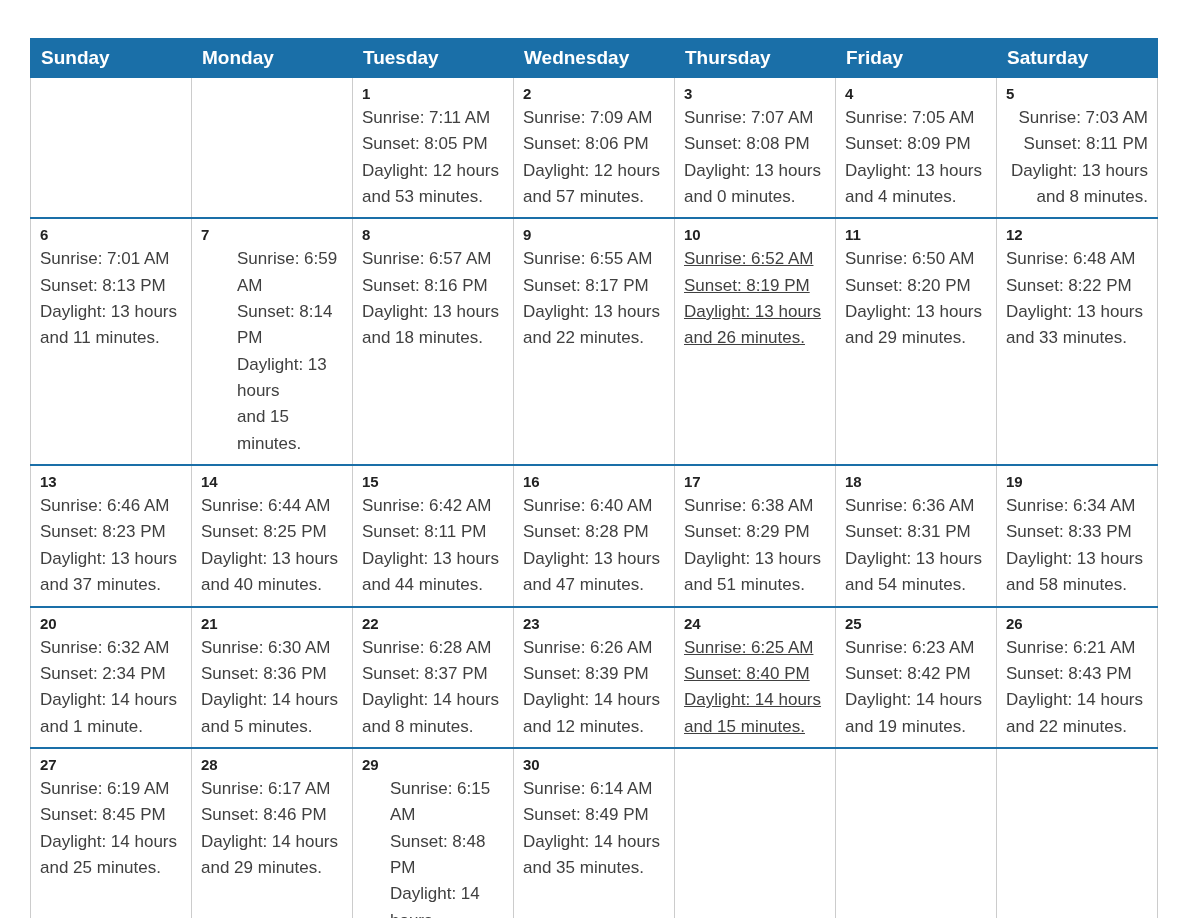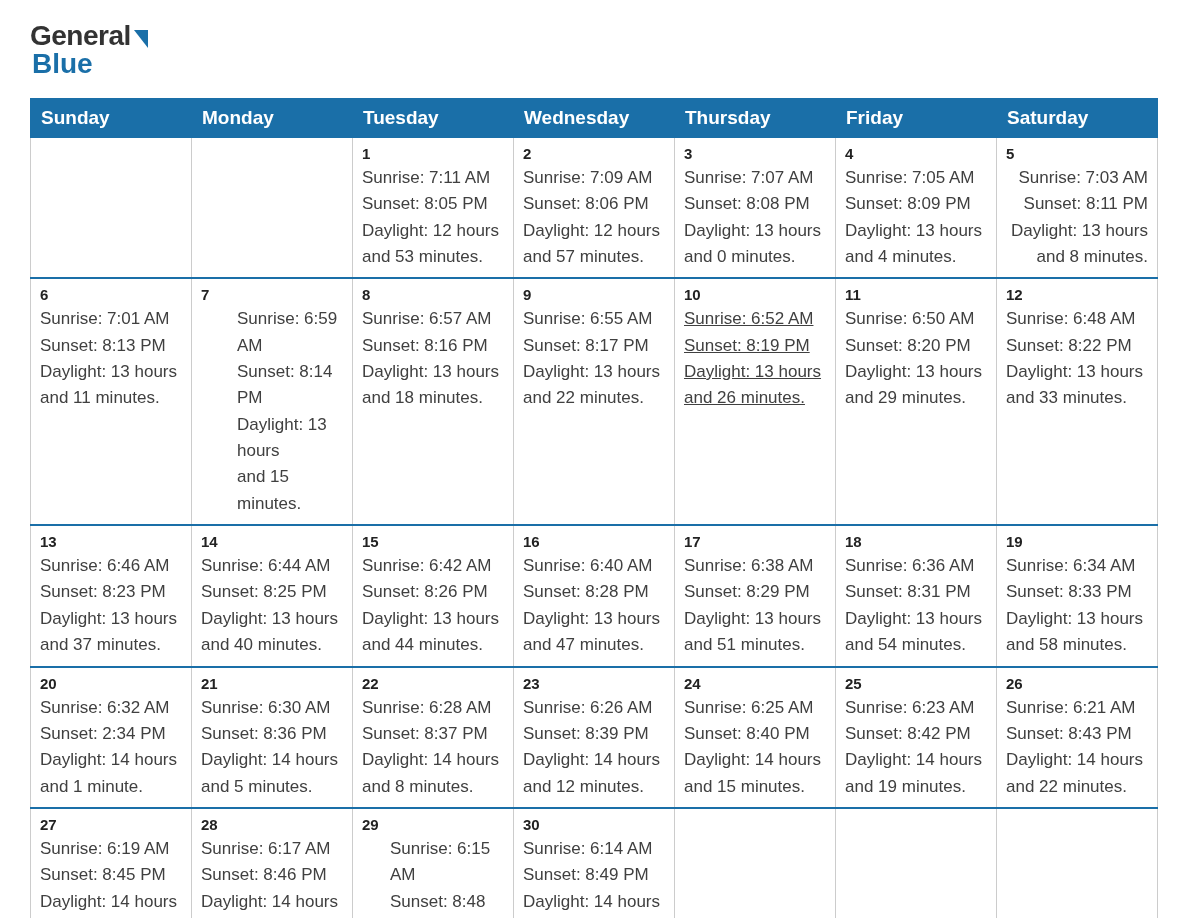--- a/index.html
+++ b/index.html
@@ -103,27 +103,20 @@
       line-height: 1.55;
     }
     .empty-cell {
       background: #fff;
     }
   </style>
 </head>
 <body>
 
 <div class="header">
-  <div class="logo">
-    <div class="logo-top">
-      <span class="logo-general">General</span>
-      <span class="logo-arrow"></span>
-    </div>
-    <span class="logo-blue-line">Blue</span>
-  </div>
   <div class="title-block">
   </div>
 </div>
 
 <table class="calendar">
   <thead>
     <tr>
       <th>Sunday</th>
       <th>Monday</th>
       <th>Tuesday</th>
@@ -235,21 +228,21 @@
         <td>
           <span class="day-number">14</span>
           <div class="day-info" style="white-space: pre-line;">Sunrise: 6:44 AM
 Sunset: 8:25 PM
 Daylight: 13 hours
 and 40 minutes.</div>
         </td>
         <td>
           <span class="day-number">15</span>
           <div class="day-info" style="white-space: pre-line;">Sunrise: 6:42 AM
-Sunset: 8:26 PM
+Sunset: 8:11 PM
 Daylight: 13 hours
 and 44 minutes.</div>
         </td>
         <td>
           <span class="day-number">16</span>
           <div class="day-info" style="white-space: pre-line;">Sunrise: 6:40 AM
 Sunset: 8:28 PM
 Daylight: 13 hours
 and 47 minutes.</div>
         </td>
@@ -299,21 +292,21 @@
         </td>
         <td>
           <span class="day-number">23</span>
           <div class="day-info" style="white-space: pre-line;">Sunrise: 6:26 AM
 Sunset: 8:39 PM
 Daylight: 14 hours
 and 12 minutes.</div>
         </td>
         <td>
           <span class="day-number">24</span>
-          <div class="day-info" style="white-space: pre-line;">Sunrise: 6:25 AM
+          <div class="day-info" style="white-space: pre-line; text-decoration: underline;">Sunrise: 6:25 AM
 Sunset: 8:40 PM
 Daylight: 14 hours
 and 15 minutes.</div>
         </td>
         <td>
           <span class="day-number">25</span>
           <div class="day-info" style="white-space: pre-line;">Sunrise: 6:23 AM
 Sunset: 8:42 PM
 Daylight: 14 hours
 and 19 minutes.</div>

